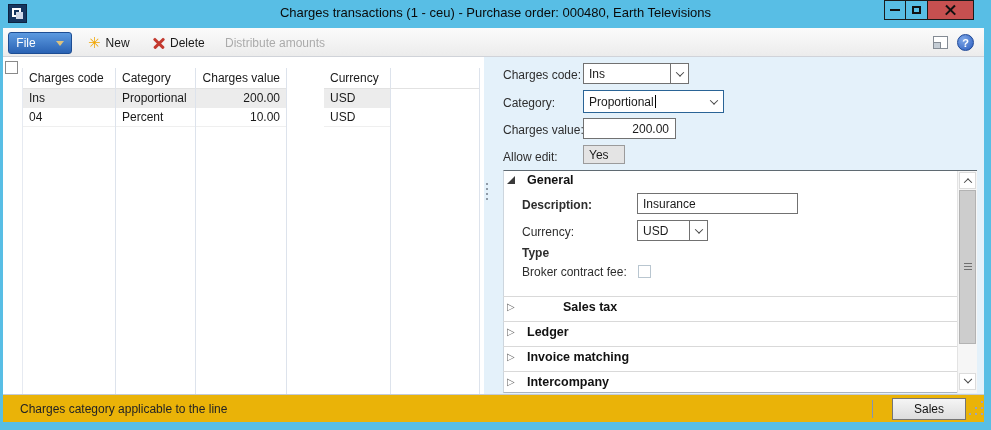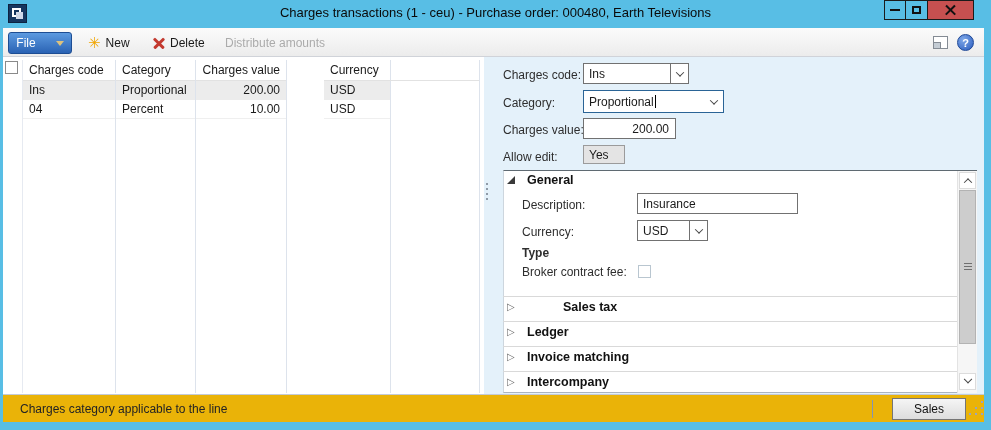--- a/index.html
+++ b/index.html
@@ -43,21 +43,21 @@
   .help-icon { position:absolute; left:954px; top:6px; width:17px; height:17px; border-radius:50%;
                background:radial-gradient(circle at 35% 30%, #7fa8e8, #2a5cbe); border:1px solid #1d4796;
                color:#fff; font-weight:bold; font-size:11px; display:flex; align-items:center; justify-content:center; }
 
   
   .content-left { position:absolute; left:3px; top:57px; width:481px; height:337px; background:#fff; }
   .panel { position:absolute; left:484px; top:57px; width:500px; height:337px; background:#e4f1fa; }
 
   
   .hdr-checkbox { position:absolute; left:5px; top:61px; width:13px; height:13px; background:#fff; border:1px solid #8a8a8a; }
-  .grid-col { position:absolute; top:60px; height:333px; border-right:1px solid #dde3ec; }
+  .grid-col { position:absolute; top:68px; height:333px; border-right:1px solid #dde3ec; }
   .grid-col.first { border-left:1px solid #e6eaf1; }
   .gcell { width:100%; height:19px; padding:2px 6px 0 6px; overflow:hidden; white-space:nowrap; }
   .ghead { height:21px; padding-top:3px; border-bottom:1px solid #e2e2e2; }
   .gcell.sel { background:#ececec; }
   .gcell.r2 { border-bottom:1px solid #efefef; }
   .num { text-align:right; }
 
   
   .split-grip { position:absolute; left:486px; top:183px; width:2px; height:20px; }
   .split-grip i { display:block; width:2px; height:2px; background:#8f9aa6; margin-bottom:3px; }
@@ -206,21 +206,21 @@
   <div class="inputbox num" style="left:583px; top:118px; width:93px; height:21px; padding-right:6px;">200.00</div>
 
   <div class="flabel" style="left:503px; top:150px;">Allow edit:</div>
   <div class="inputbox readonly" style="left:583px; top:145px; width:42px; height:19px; padding-top:2px;">Yes</div>
 
   <div class="fasttab"></div>
 
   <span class="exp-tri" style="left:507px; top:176px;"></span>
   <div class="sec-title" style="left:527px; top:173px;">General</div>
 
-  <div class="sub-label" style="left:522px; top:198px;">Description:</div>
+  <div class="sub-label" style="left:522px; top:198px;font-weight:bold;">Description:</div>
   <div class="inputbox" style="left:637px; top:193px; width:161px; height:21px;">Insurance</div>
 
   <div class="sub-label" style="left:522px; top:225px;">Currency:</div>
   <div class="inputbox" style="left:637px; top:220px; width:71px; height:21px;">
     <span>USD</span>
     <span class="combo-btn">
         <span class="chev"></span>
       </span>
   </div>
 

